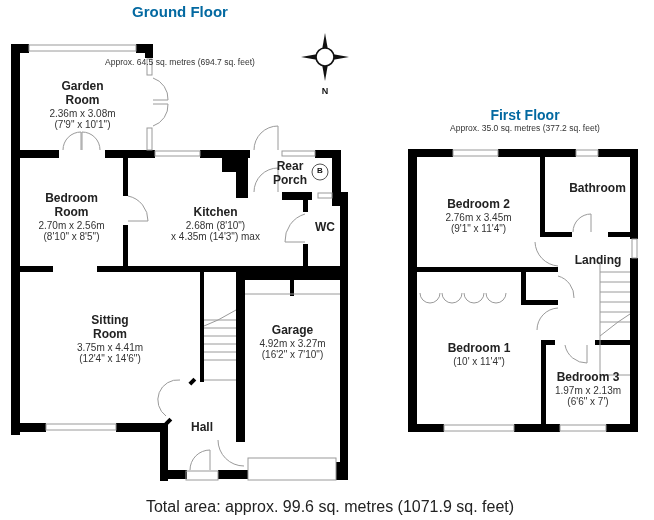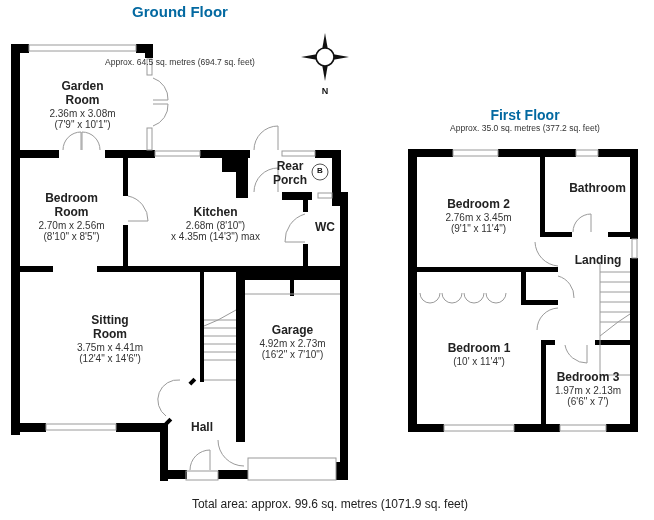--- a/index.html
+++ b/index.html
@@ -3,21 +3,21 @@
   <meta charset="utf-8">
   <style>
     html, body { margin: 0; padding: 0; background: #ffffff; }
     body { width: 654px; height: 520px; position: relative; overflow: hidden; font-family: "Liberation Sans", sans-serif; color: #111; }
     svg.plan { position: absolute; left: 0; top: 0; }
     .abs { position: absolute; text-align: center; white-space: nowrap; line-height: 1.15; }
     .floor-title { font-weight: bold; font-size: 15px; color: #0369a1; }
     .floor-sub { font-size: 8.5px; color: #333; }
     .room-name { font-weight: bold; font-size: 12px; color: #222; }
     .room-dim { font-size: 10px; color: #333; }
-    .total { font-size: 12px; color: #222; }
+    .total { font-size: 16px; color: #222; }
   </style>
 </head>
 <body>
 
 <svg class="plan" width="654" height="520" viewBox="0 0 654 520">
   <g fill="#000">
 
     <rect x="11" y="44" width="9" height="110"></rect>
     <rect x="11" y="44" width="18" height="9"></rect>
     <rect x="136" y="44" width="17" height="9"></rect>
@@ -194,21 +194,21 @@
 
 <div class="abs" style="left:20px; top:314px; width:180px;">
   <div class="room-name">Sitting</div>
   <div class="room-name">Room</div>
   <div class="room-dim">3.75m x 4.41m</div>
   <div class="room-dim">(12'4" x 14'6")</div>
 </div>
 
 <div class="abs" style="left:245px; top:324px; width:95px;">
   <div class="room-name">Garage</div>
-  <div class="room-dim">4.92m x 2.73m</div>
+  <div class="room-dim">4.92m x 3.27m</div>
   <div class="room-dim">(16'2" x 7'10")</div>
 </div>
 
 <div class="abs room-name" style="left:180px; top:421px; width:44px;">Hall</div>
 
 <div class="abs floor-title" style="left:445px; top:107px; width:160px; font-size:14px;">First Floor</div>
 <div class="abs floor-sub" style="left:425px; top:124px; width:200px;">Approx. 35.0 sq. metres (377.2 sq. feet)</div>
 
 <div class="abs" style="left:417px; top:198px; width:123px;">
   <div class="room-name">Bedroom 2</div>

